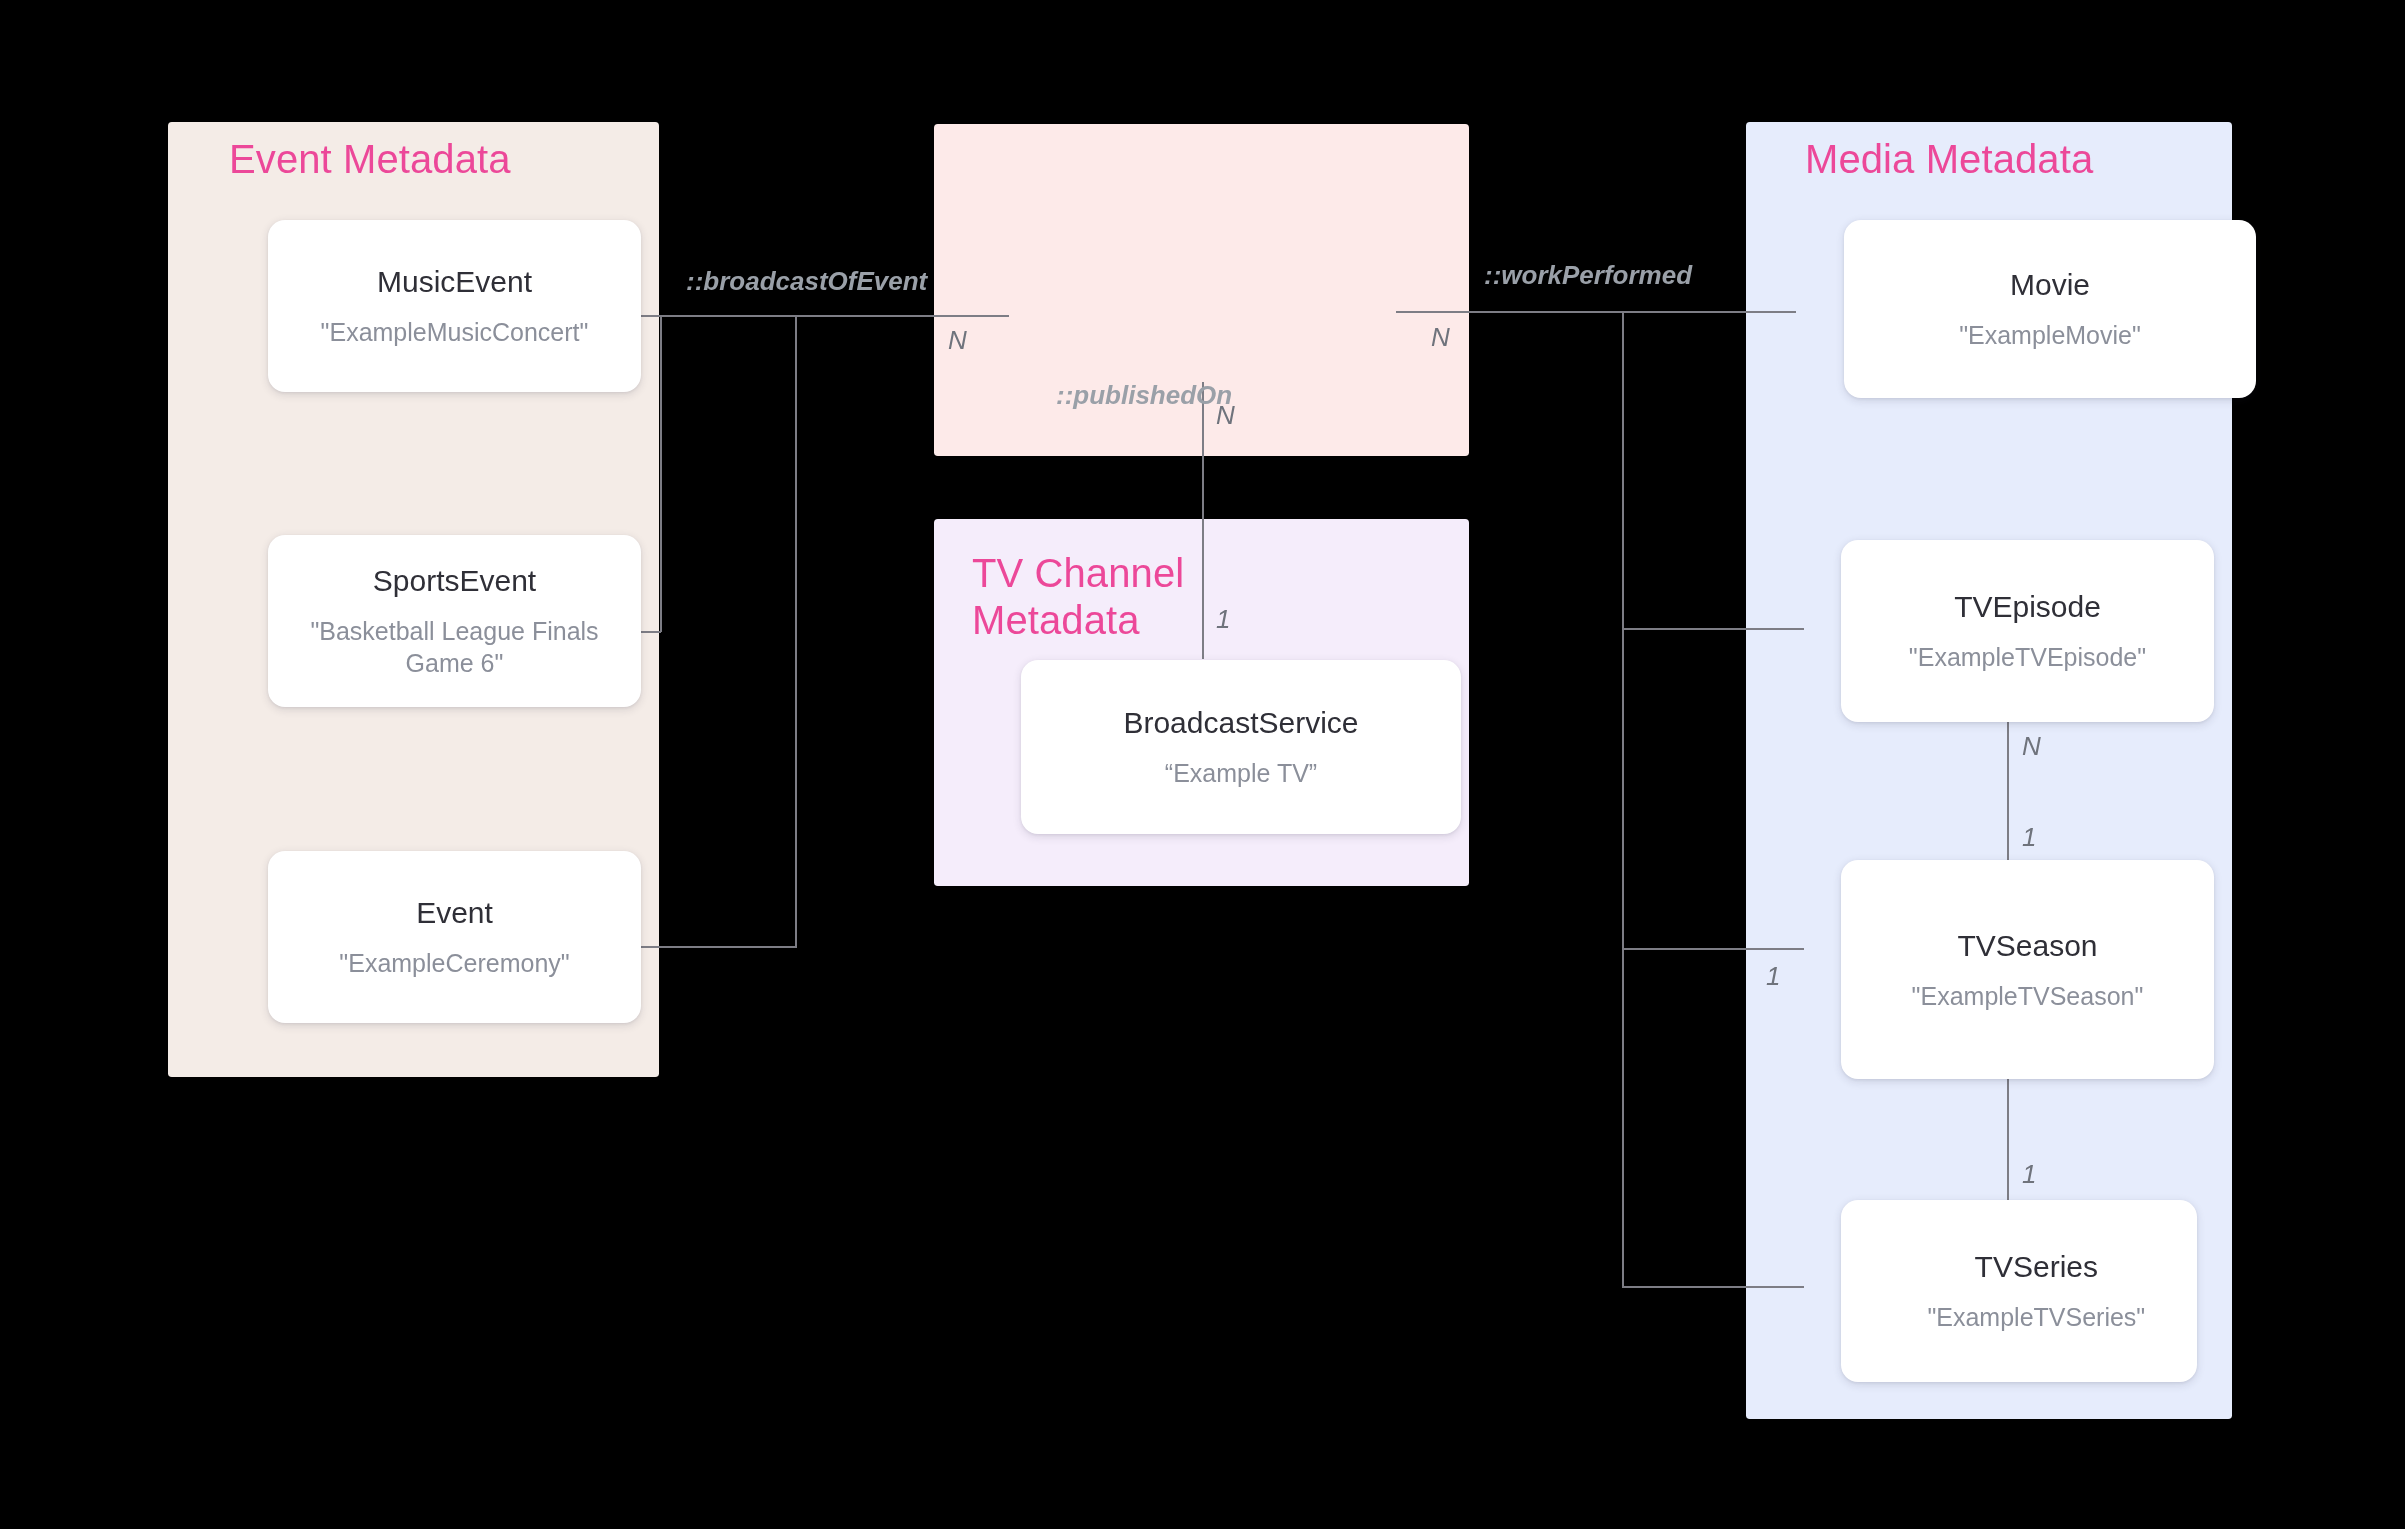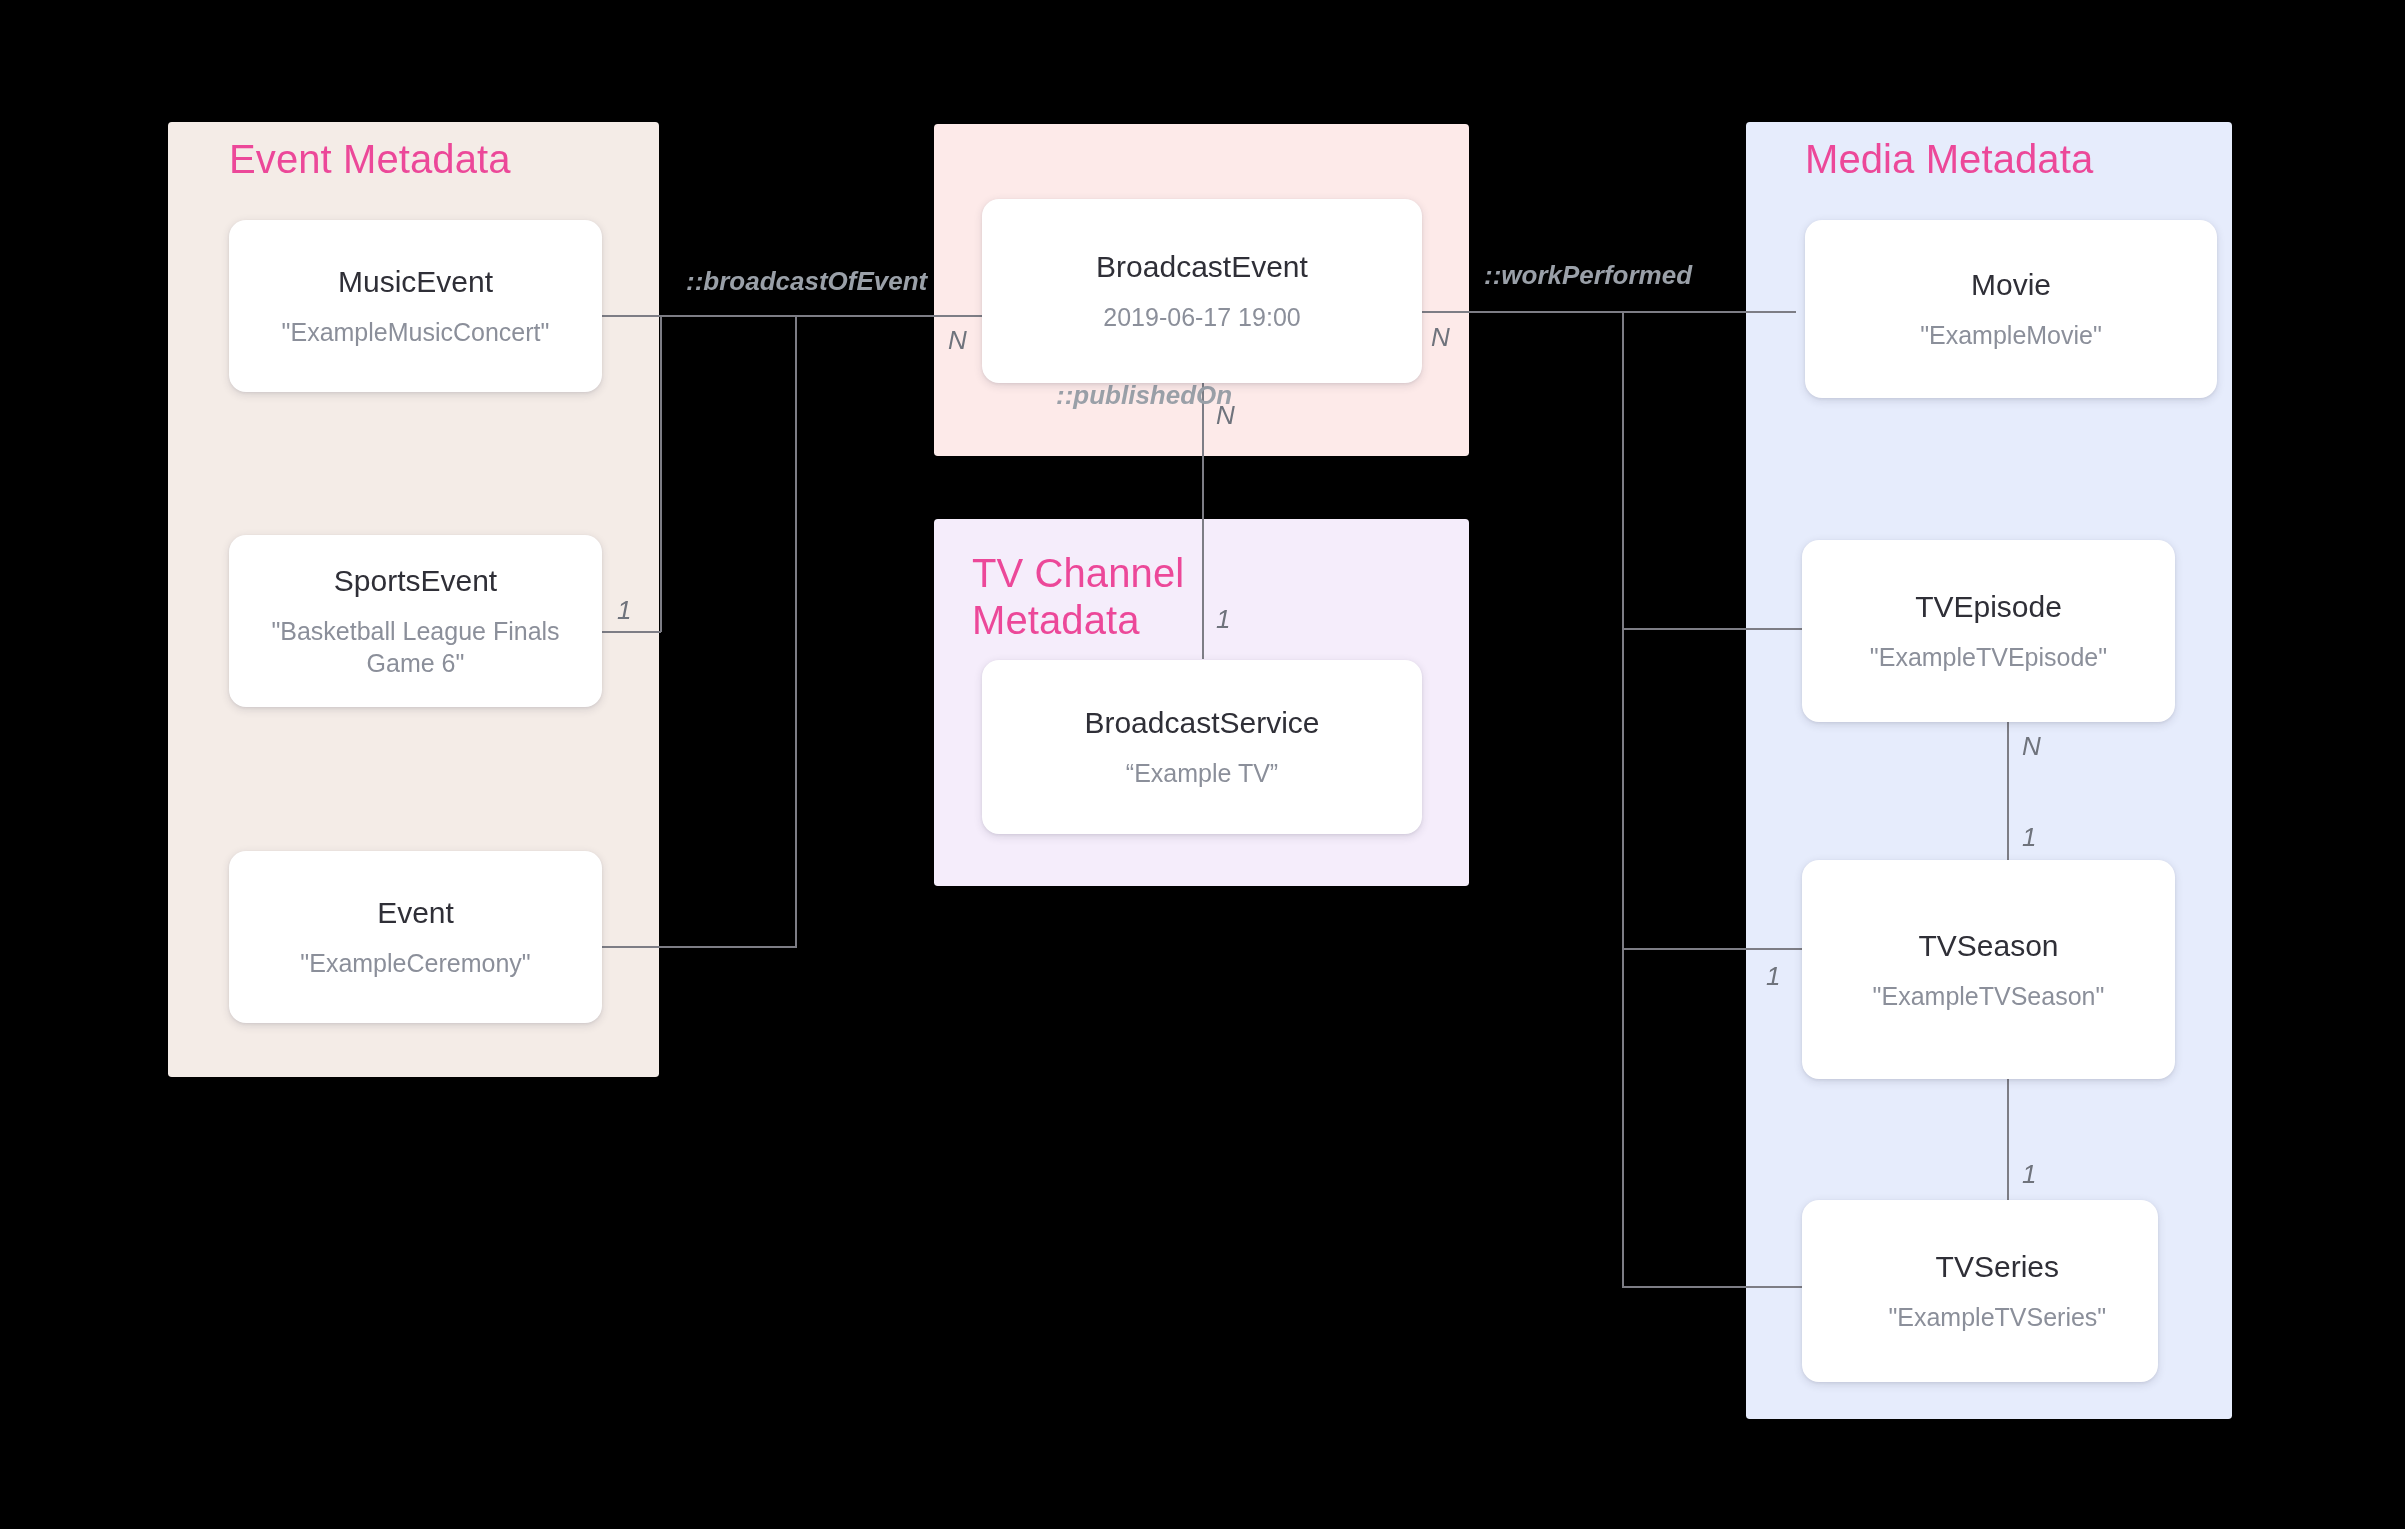--- a/index.html
+++ b/index.html
@@ -31,20 +31,21 @@
     border-radius:17px;
     box-shadow:0 2.9px 8.6px rgba(40,40,60,.13), 0 1px 2.9px rgba(40,40,60,.08);
     display:flex;
     flex-direction:column;
     align-items:center;
     justify-content:center;
     text-align:center;
     padding:9.6px 13.4px;
     box-sizing:border-box;
     z-index:6;
+    margin-left:39px;
   }
   .card .ctype{
     font-size:30px;
     color:#2f2f37;
     line-height:1.25;
     margin-bottom:15.3px;
   }
   .card .cval{
     font-size:25px;
     color:#8b8f9a;
@@ -143,24 +144,20 @@
   <div class="card" style="left:229px;top:535px;width:373px;height:172px;">
     <div class="ctype">SportsEvent</div>
     <div class="cval">"Basketball League Finals Game 6"</div>
   </div>
 
   <div class="card" style="left:229px;top:851px;width:373px;height:172px;">
     <div class="ctype">Event</div>
     <div class="cval">"ExampleCeremony"</div>
   </div>
 
-  <div class="card" style="left:982px;top:199px;width:440px;height:184px;">
-    <div class="ctype">BroadcastEvent</div>
-    <div class="cval">2019-06-17 19:00</div>
-  </div>
 
   <div class="card" style="left:982px;top:660px;width:440px;height:174px;">
     <div class="ctype">BroadcastService</div>
     <div class="cval">“Example TV”</div>
   </div>
 
   <div class="card" style="left:1805px;top:220px;width:412px;height:178px;">
     <div class="ctype">Movie</div>
     <div class="cval">"ExampleMovie"</div>
   </div>

